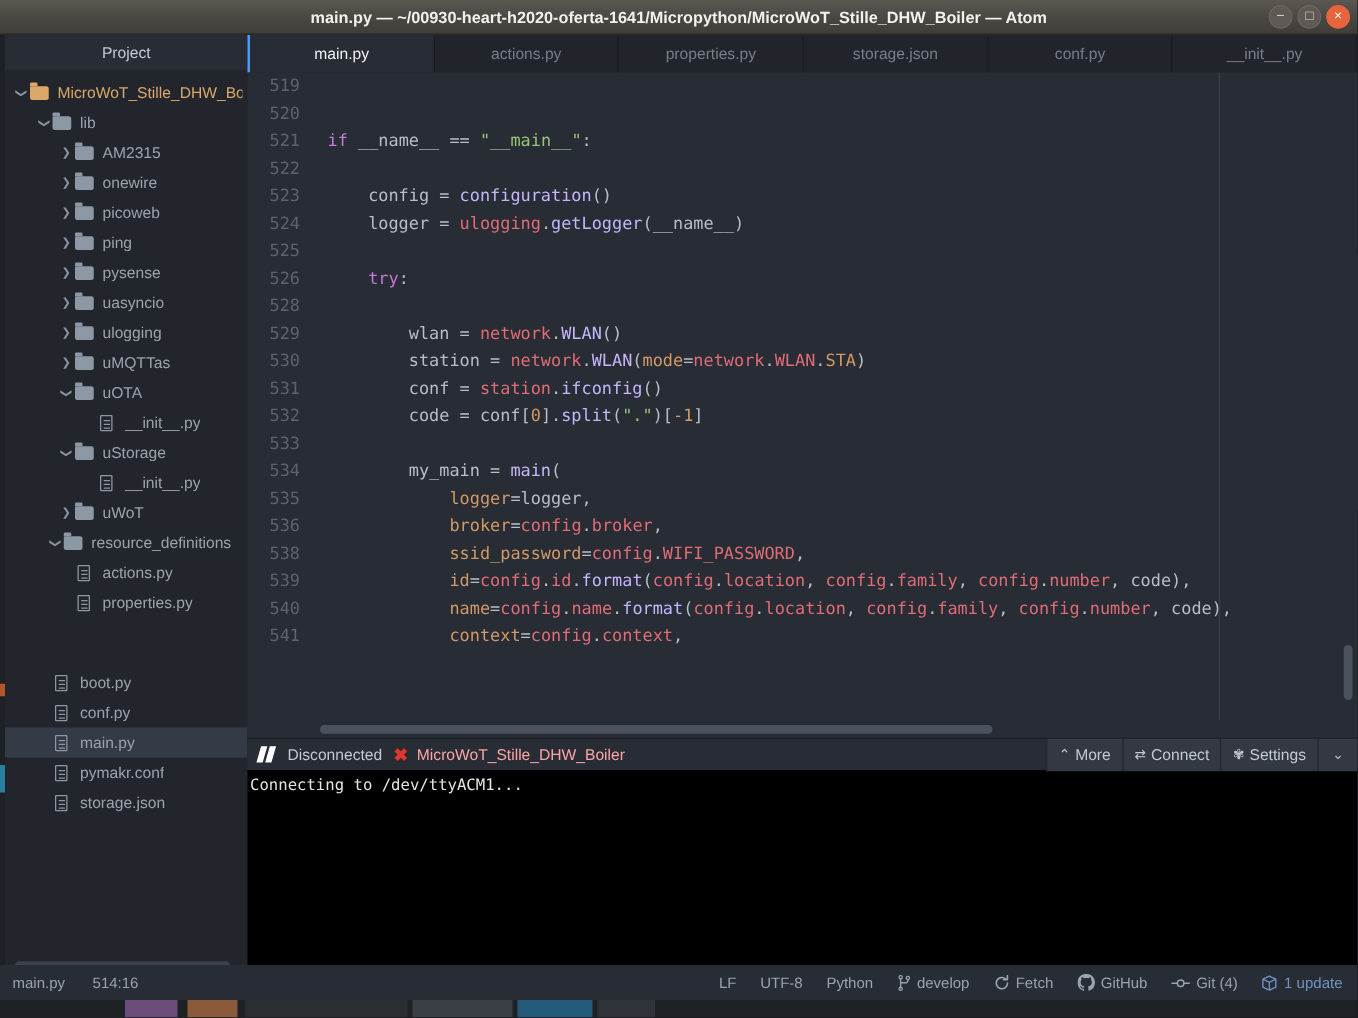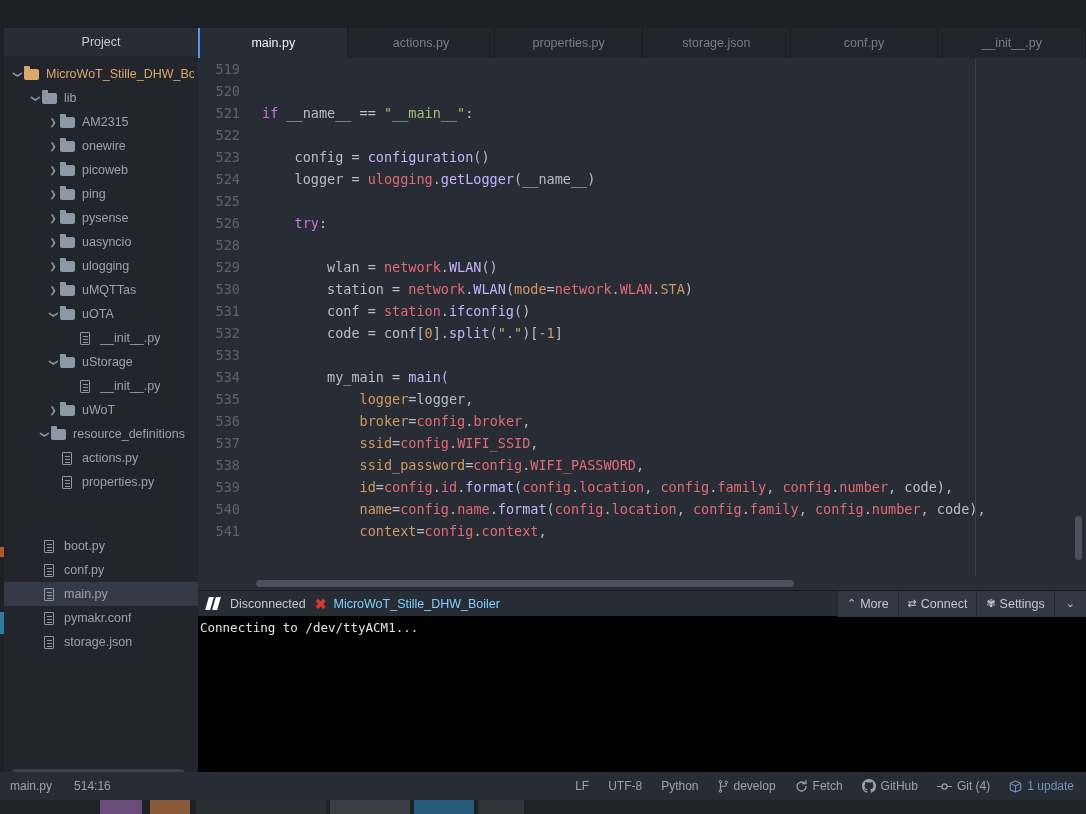--- a/index.html
+++ b/index.html
@@ -156,21 +156,21 @@
     position: absolute; top: 0; width: 5px; height: 13px;
     background: #ffffff; transform: skewX(-16deg);
   }
   .pm-logo i:nth-child(1) { left: 1px; }
   .pm-logo i:nth-child(2) { left: 8px; }
   .pm-status { font-size: 12.5px; color: #c3c9d1; }
   .pm-x {
     margin: 0 7px 0 9px; font-size: 14px; font-weight: bold;
     color: #e0392b; line-height: 1;
   }
-  .pm-project { font-size: 12.5px; color: #7dd3fc; }
+  .pm-project { font-size: 12.5px; color: #fca5a5; }
   .pm-spacer { flex: 1; }
   .pm-btn {
     display: flex; align-items: center; gap: 4px; height: 26px;
     padding: 0 9px; font-size: 12.5px; color: #c3c9d1;
     background: #333842; border-left: 1px solid #23272e;
   }
   .pm-btn .gl { font-size: 11px; color: #c3c9d1; }
   .pm-caret { padding: 0 11px; }
 
   
@@ -200,20 +200,28 @@
     position: absolute; left: 0; bottom: 0; width: 1086px; height: 14px;
     background: #1f2225; overflow: hidden;
   }
   .tb-chip { position: absolute; top: 0; height: 14px; }
 </style>
 </head>
 <body>
 
 <div id="app">
 
+  <div class="titlebar">
+    <div class="title">main.py — ~/00930-heart-h2020-oferta-1641/Micropython/MicroWoT_Stille_DHW_Boiler — Atom</div>
+    <div class="wincontrols">
+      <div class="wbtn">−</div>
+      <div class="wbtn">□</div>
+      <div class="wbtn close">×</div>
+    </div>
+  </div>
 
   <div class="edge-strip">
     <div class="edge-mark" style="top:519px;height:10px;background:#b5562a;"></div>
     <div class="edge-mark" style="top:584px;height:22px;background:#2a7f9e;"></div>
   </div>
 
   <div class="sidebar">
     <div class="sidebar-header">Project</div>
     <div class="tree" id="tree">
         <div class="trow root" style="padding-left: 6px;">
@@ -416,21 +424,20 @@
           <div class="cline"><span class="lnum">526</span><span class="ctext"><span class="pl">    </span><span class="kw">try</span><span class="pl">:</span></span></div>
           <div class="cline"><span class="lnum">528</span><span class="ctext"></span></div>
           <div class="cline"><span class="lnum">529</span><span class="ctext"><span class="pl">        wlan = </span><span class="var">network</span><span class="pl">.</span><span class="fn">WLAN</span><span class="pl">()</span></span></div>
           <div class="cline"><span class="lnum">530</span><span class="ctext"><span class="pl">        station = </span><span class="var">network</span><span class="pl">.</span><span class="fn">WLAN</span><span class="pl">(</span><span class="num">mode</span><span class="pl">=</span><span class="var">network</span><span class="pl">.</span><span class="var">WLAN</span><span class="pl">.</span><span class="num">STA</span><span class="pl">)</span></span></div>
           <div class="cline"><span class="lnum">531</span><span class="ctext"><span class="pl">        conf = </span><span class="var">station</span><span class="pl">.</span><span class="fn">ifconfig</span><span class="pl">()</span></span></div>
           <div class="cline"><span class="lnum">532</span><span class="ctext"><span class="pl">        code = conf[</span><span class="num">0</span><span class="pl">].</span><span class="fn">split</span><span class="pl">(</span><span class="str">"."</span><span class="pl">)[</span><span class="num">-1</span><span class="pl">]</span></span></div>
           <div class="cline"><span class="lnum">533</span><span class="ctext"></span></div>
           <div class="cline"><span class="lnum">534</span><span class="ctext"><span class="pl">        my_main = </span><span class="fn">main</span><span class="pl">(</span></span></div>
           <div class="cline"><span class="lnum">535</span><span class="ctext"><span class="pl">            </span><span class="num">logger</span><span class="pl">=logger,</span></span></div>
           <div class="cline"><span class="lnum">536</span><span class="ctext"><span class="pl">            </span><span class="num">broker</span><span class="pl">=</span><span class="var">config</span><span class="pl">.</span><span class="var">broker</span><span class="pl">,</span></span></div>
-          <div class="cline"><span class="lnum">537</span><span class="ctext"><span class="pl">            </span><span class="num">ssid</span><span class="pl">=</span><span class="var">config</span><span class="pl">.</span><span class="var">WIFI_SSID</span><span class="pl">,</span></span></div>
           <div class="cline"><span class="lnum">538</span><span class="ctext"><span class="pl">            </span><span class="num">ssid_password</span><span class="pl">=</span><span class="var">config</span><span class="pl">.</span><span class="var">WIFI_PASSWORD</span><span class="pl">,</span></span></div>
           <div class="cline"><span class="lnum">539</span><span class="ctext"><span class="pl">            </span><span class="num">id</span><span class="pl">=</span><span class="var">config</span><span class="pl">.</span><span class="var">id</span><span class="pl">.</span><span class="fn">format</span><span class="pl">(</span><span class="var">config</span><span class="pl">.</span><span class="var">location</span><span class="pl">, </span><span class="var">config</span><span class="pl">.</span><span class="var">family</span><span class="pl">, </span><span class="var">config</span><span class="pl">.</span><span class="var">number</span><span class="pl">, code),</span></span></div>
           <div class="cline"><span class="lnum">540</span><span class="ctext"><span class="pl">            </span><span class="num">name</span><span class="pl">=</span><span class="var">config</span><span class="pl">.</span><span class="var">name</span><span class="pl">.</span><span class="fn">format</span><span class="pl">(</span><span class="var">config</span><span class="pl">.</span><span class="var">location</span><span class="pl">, </span><span class="var">config</span><span class="pl">.</span><span class="var">family</span><span class="pl">, </span><span class="var">config</span><span class="pl">.</span><span class="var">number</span><span class="pl">, code),</span></span></div>
           <div class="cline"><span class="lnum">541</span><span class="ctext"><span class="pl">            </span><span class="num">context</span><span class="pl">=</span><span class="var">config</span><span class="pl">.</span><span class="var">context</span><span class="pl">,</span></span></div>
         </div>
       <div class="guide"></div>
       <div class="vscroll"></div>
       <div class="hscroll-track">
         <div class="hscroll-thumb"></div>
       </div>

